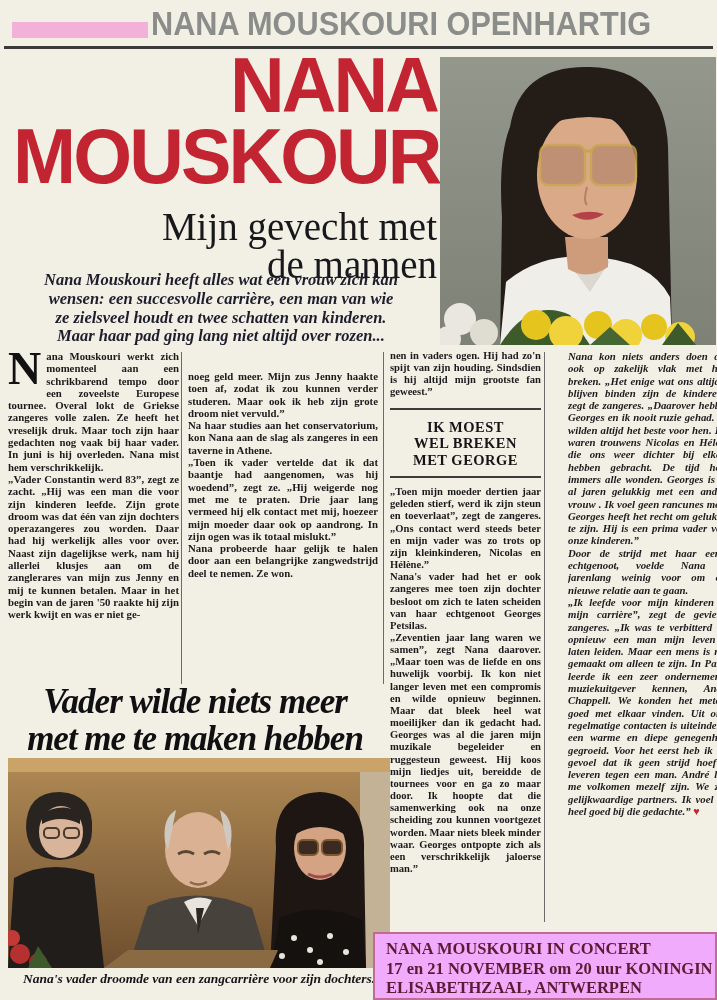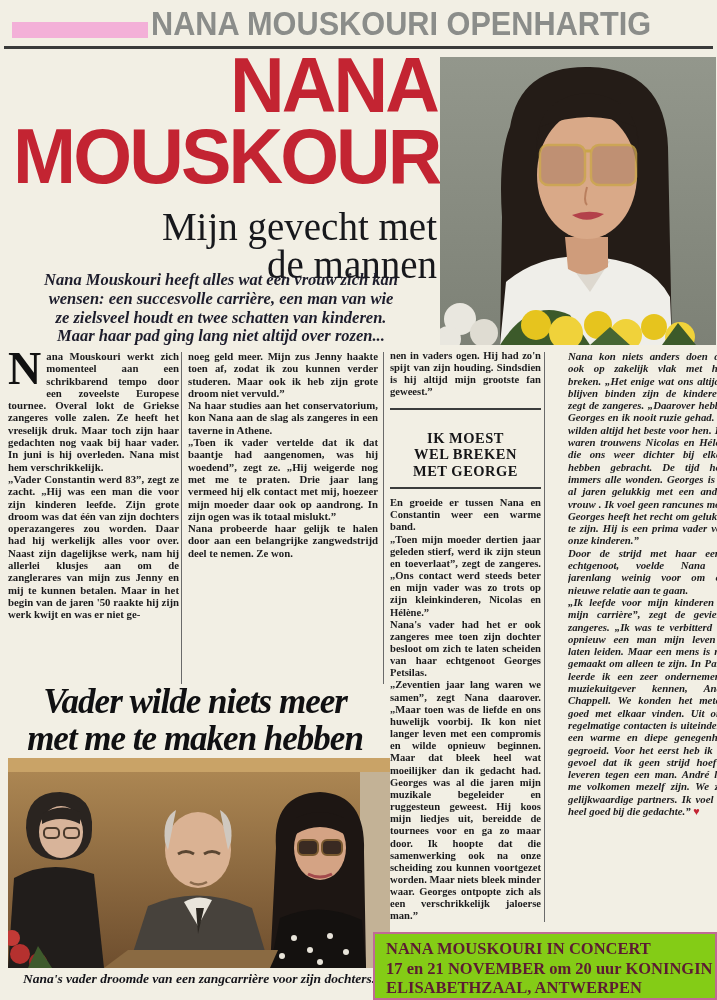--- a/index.html
+++ b/index.html
@@ -32,49 +32,49 @@
   }
   
   .photo1{position:absolute;left:440px;top:57px;width:276px;height:288px;}
   .photo2{position:absolute;left:8px;top:758px;width:382px;height:210px;}
   .photo1 svg,.photo2 svg{display:block;}
   
   .col{position:absolute;top:350px;overflow:hidden;color:#1b1b1d;
        font-weight:bold;font-size:10.8px;line-height:12.3px;}
   .col p{margin:0;text-align:justify;}
   .col1{left:8px;width:171px;height:338px;}
-  .col2{left:188px;width:190px;height:338px;}
+  .col2{left:188px;width:190px;height:338px;margin-top:20px;}
   .col3{left:390px;width:151px;height:574px;font-size:10.6px;line-height:12.15px;}
   .col4{left:568px;width:163px;height:578px;font-style:italic;}
   .vrule{position:absolute;width:1px;background:#6a6a6a;}
   .vr1{left:181px;top:352px;height:332px;}
   .vr2{left:383px;top:352px;height:332px;}
   .vr3{left:544px;top:352px;height:570px;}
   .dropcap{float:left;font-weight:bold;font-size:46px;line-height:36px;padding:1px 5px 0 0;color:#111;}
   .subhead{
     border-top:2px solid #3c3c3c;border-bottom:2px solid #3c3c3c;
-    margin:9px 0 8px 0;padding:20px 0 8px 0;text-align:center;
+    margin:9px 0 8px 0;padding:9px 0 8px 0;text-align:center;
     font-size:14.5px;line-height:16.5px;letter-spacing:.5px;color:#151517;
   }
   .heart{color:#c32432;font-weight:bold;}
   
   .crosshead{
     position:absolute;left:0;top:683px;width:390px;text-align:center;
     font-weight:bold;font-style:italic;font-size:35px;line-height:37px;
     letter-spacing:-1px;color:#101012;
   }
   
   .caption{
     position:absolute;left:8px;top:971px;width:382px;text-align:center;
     font-weight:bold;font-style:italic;font-size:13.5px;color:#14141a;
   }
   
   .concert-box{
     position:absolute;left:373px;top:932px;width:344px;height:68px;box-sizing:border-box;
-    background:#84cc16;border:2px solid #c06a96;
+    background:#f0abfc;border:2px solid #c06a96;
     padding:5px 0 0 11px;color:#5c1b33;font-weight:bold;
     font-size:16.5px;line-height:19.5px;white-space:nowrap;
   }
 </style>
 </head>
 <body>
 
 <div class="page">
 
   <div class="mast-bar"></div>
@@ -159,21 +159,20 @@
     <p>Nana probeerde haar gelijk te halen door aan een belangrijke zangwedstrijd deel te nemen. Ze won.</p>
   </div>
 
   <div class="col col3">
     <p>nen in vaders ogen. Hij had zo'n spijt van zijn houding. Sindsdien is hij altijd mijn grootste fan geweest.”</p>
     <div class="subhead">
       <div>IK MOEST</div>
       <div>WEL BREKEN</div>
       <div>MET GEORGE</div>
     </div>
-    <p>En groeide er tussen Nana en Constantin weer een warme band.</p>
     <p>„Toen mijn moeder dertien jaar geleden stierf, werd ik zijn steun en toeverlaat”, zegt de zangeres. „Ons contact werd steeds beter en mijn vader was zo trots op zijn kleinkinderen, Nicolas en Hélène.”</p>
     <p>Nana's vader had het er ook zangeres mee toen zijn dochter besloot om zich te laten scheiden van haar echtgenoot Georges Petsilas.</p>
     <p>„Zeventien jaar lang waren we samen”, zegt Nana daarover. „Maar toen was de liefde en ons huwelijk voorbij. Ik kon niet langer leven met een compromis en wilde opnieuw beginnen. Maar dat bleek heel wat moeilijker dan ik gedacht had. Georges was al die jaren mijn muzikale begeleider en ruggesteun geweest. Hij koos mijn liedjes uit, bereidde de tournees voor en ga zo maar door. Ik hoopte dat die samenwerking ook na onze scheiding zou kunnen voortgezet worden. Maar niets bleek minder waar. Georges ontpopte zich als een verschrikkelijk jaloerse man.”</p>
   </div>
 
   <div class="col col4">
     <p>Nana kon niets anders doen dan ook op zakelijk vlak met hem breken. „Het enige wat ons altijd is blijven binden zijn de kinderen”, zegt de zangeres. „Daarover hebben Georges en ik nooit ruzie gehad. We wilden altijd het beste voor hen. Het waren trouwens Nicolas en Hélène die ons weer dichter bij elkaar hebben gebracht. De tijd heelt immers alle wonden. Georges is nu al jaren gelukkig met een andere vrouw . Ik voel geen rancunes meer. Georges heeft het recht om gelukkig te zijn. Hij is een prima vader voor onze kinderen.”</p>
     <p>Door de strijd met haar eerste echtgenoot, voelde Nana er jarenlang weinig voor om een nieuwe relatie aan te gaan.</p>
     <p><span>„Ik leefde voor mijn kinderen en mijn carrière”, zegt de gevierde zangeres. „Ik was te verbitterd om opnieuw een man mijn leven te laten leiden. Maar een mens is niet gemaakt om alleen te zijn. In Parijs leerde ik een zeer ondernemende muziekuitgever kennen, André Chappell. We konden het meteen goed met elkaar vinden. Uit onze regelmatige contacten is uiteindelijk een warme en diepe genegenheid gegroeid. Voor het eerst heb ik het gevoel dat ik geen strijd hoef te leveren tegen een man. André laat me volkomen mezelf zijn. We zijn gelijkwaardige partners. Ik voel me heel goed bij die gedachte.”</span> <span class="heart">♥</span></p>
   </div>

